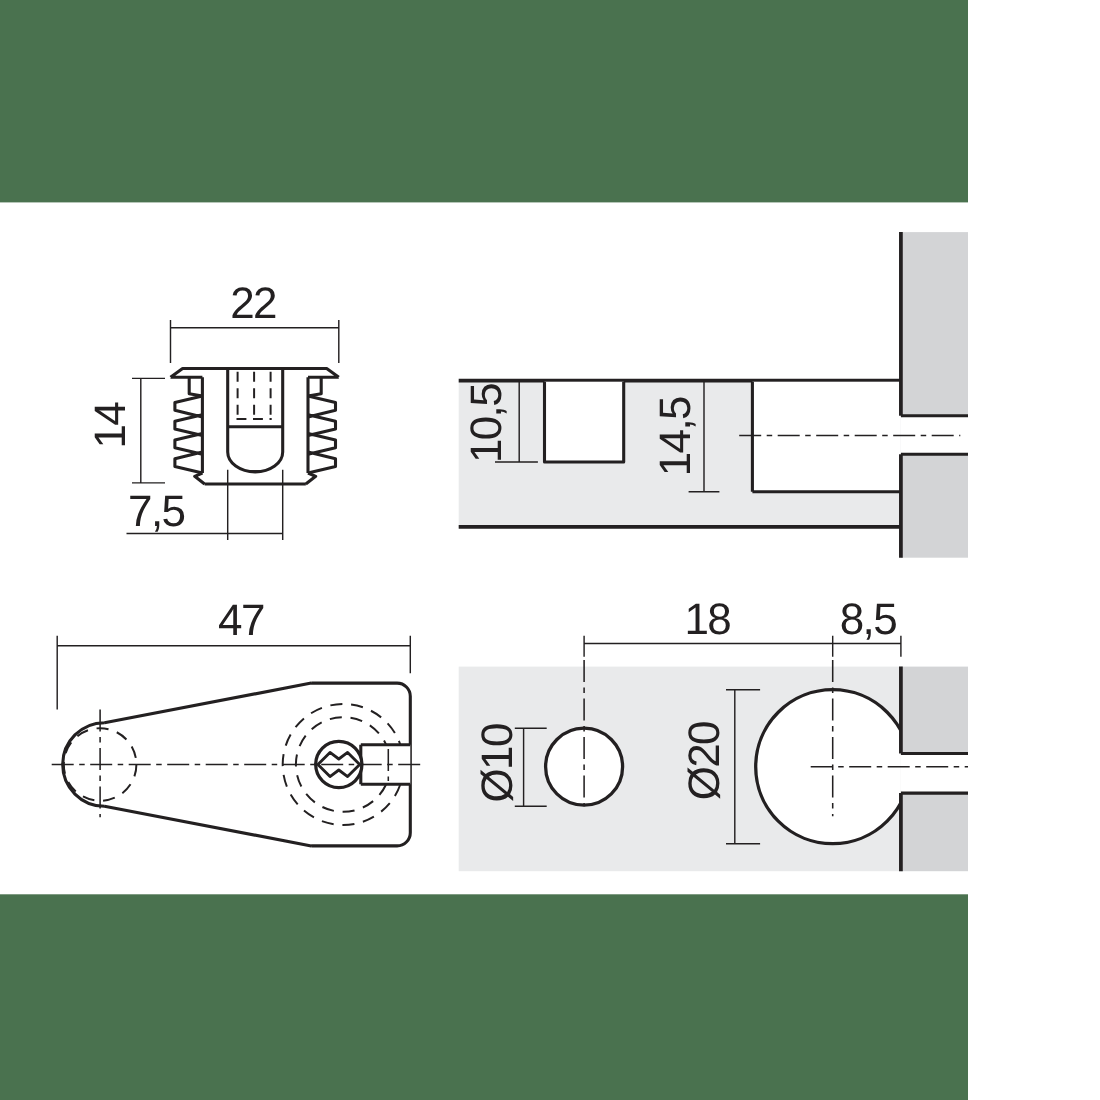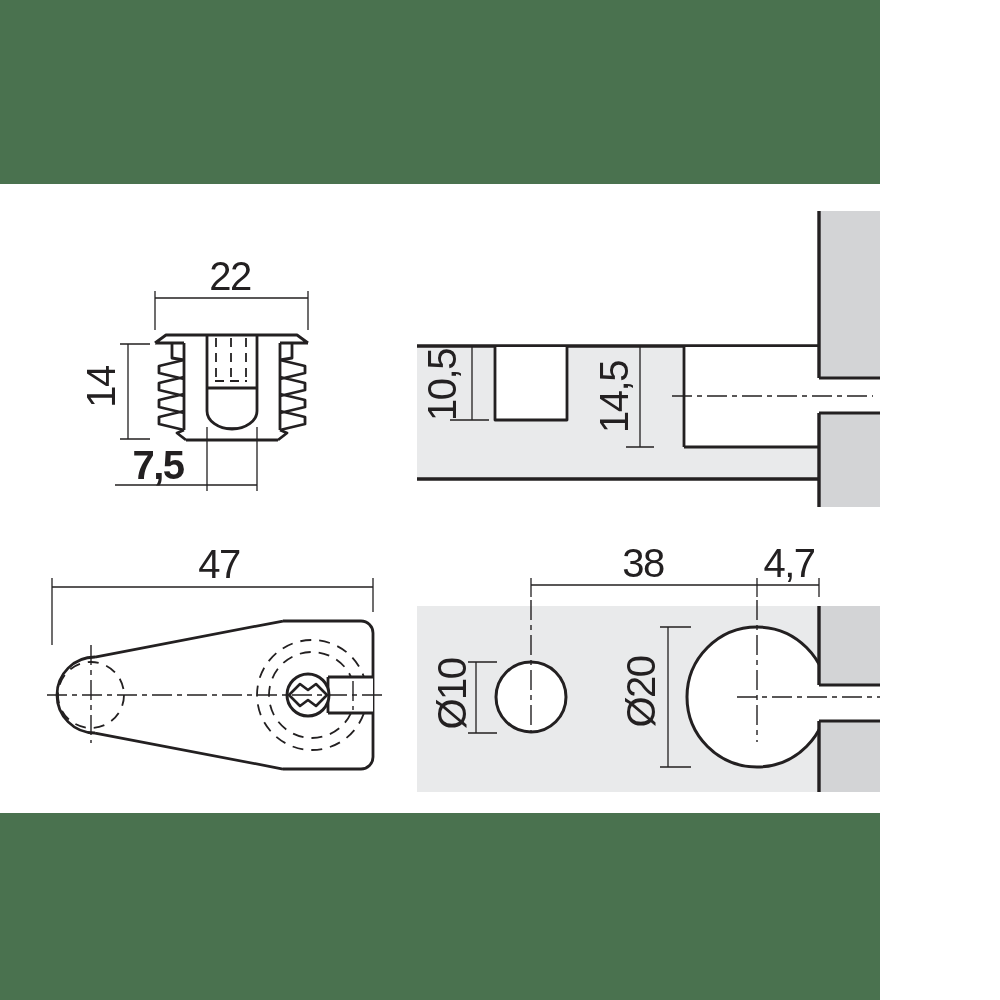--- a/index.html
+++ b/index.html
@@ -111,25 +111,25 @@
       <path class="thin" d="M476,662 V733 M468,662 H497 M468,733 H497"></path>
       <path class="thin" d="M668,627 V767 M660,627 H691 M660,767 H691"></path>
       <path class="cl" d="M531,600 V733"></path>
       <path class="cl" d="M757,600 V742"></path>
       <path class="cl" d="M737,697 H882"></path>
     </g>
   </svg>
 
   <span class="dim-label" style="left:230px;top:276px;">22</span>
   <span class="dim-label rot" style="left:101px;top:387px;">14</span>
-  <span class="dim-label" style="left:158px;top:465px;font-weight:bold;">7,5</span>
+  <span class="dim-label" style="left:142px;top:465px;">7,5</span>
 
   <span class="dim-label rot" style="left:442px;top:385px;">10,5</span>
   <span class="dim-label rot" style="left:614px;top:397px;">14,5</span>
 
   <span class="dim-label" style="left:219px;top:564px;text-align:right;">47</span>
 
-  <span class="dim-label" style="left:643px;top:563px;">38</span>
-  <span class="dim-label" style="left:789px;top:563px;">4,7</span>
+  <span class="dim-label" style="left:643px;top:563px;">18</span>
+  <span class="dim-label" style="left:789px;top:563px;">8,5</span>
   <span class="dim-label rot" style="left:452px;top:694px;">Ø10</span>
   <span class="dim-label rot" style="left:641px;top:692px;">Ø20</span>
 
 </div>
 
 </body></html>

